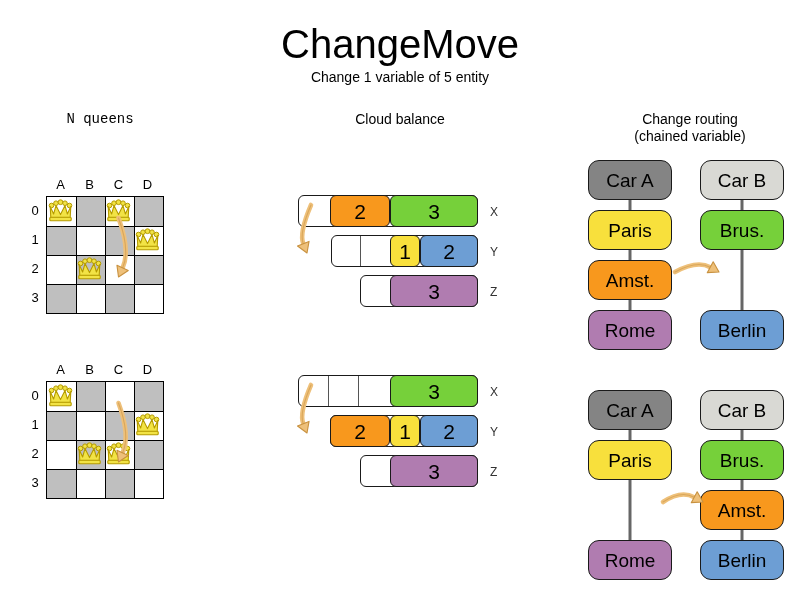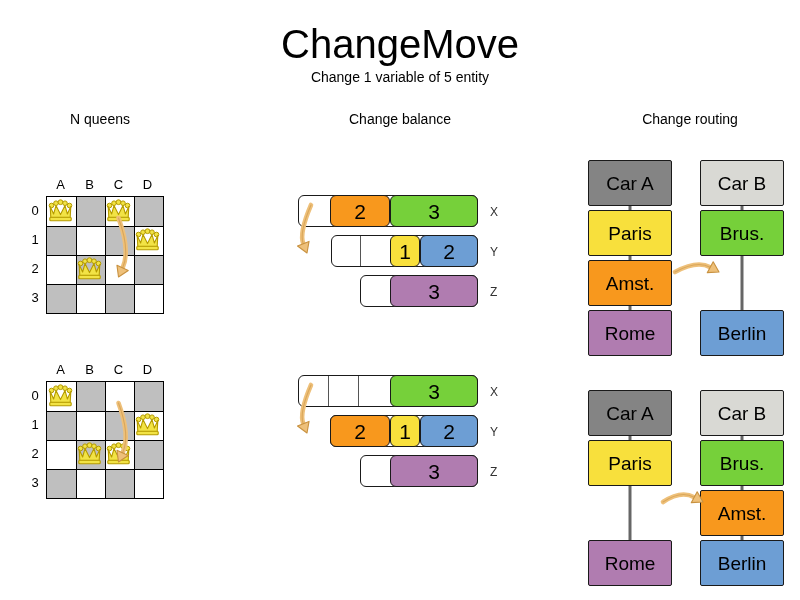--- a/index.html
+++ b/index.html
@@ -36,21 +36,21 @@
     text-align: center;
     font-size: 14px;
     line-height: 1;
   }
   .col-heading {
     position: absolute;
     text-align: center;
     font-size: 14px;
     line-height: 17px;
   }
-  #heading-nqueens  { left: 20px;  top: 111px; width: 160px; }
+  #heading-nqueens  { left: 20px;  top: 111px; width: 160px; font-family: Liberation Mono, monospace; }
   #heading-cloud    { left: 300px; top: 111px; width: 200px; }
   #heading-routing  { left: 600px; top: 111px; width: 180px; }
 
   
   .board-wrap { position: absolute; }
   .board {
     position: absolute;
     left: 21px; top: 21px;
     width: 116px; height: 116px;
     border: 1.5px solid #000;
@@ -117,42 +117,43 @@
     position: absolute;
     font-size: 12px;
     line-height: 12px;
     color: #333;
   }
 
   
   .route-box {
     position: absolute;
     width: 84px;
-    height: 46px;
+    height: 40px;
     border: 1.6px solid #1a1a1a;
-    border-radius: 2px;
+    border-radius: 11px;
     box-sizing: border-box;
     display: flex;
     align-items: center;
     justify-content: center;
     font-size: 19px;
     line-height: 1;
     color: #000;
   }
 </style>
 </head>
 <body>
 
 <div id="page-title">ChangeMove</div>
 <div id="page-subtitle">Change 1 variable of 5 entity</div>
 
 <div id="heading-nqueens" class="col-heading">N queens</div>
-<div id="heading-cloud" class="col-heading">Change balance</div>
+<div id="heading-cloud" class="col-heading">Cloud balance</div>
 <div id="heading-routing" class="col-heading">
   <div>Change routing</div>
+  <div>(chained variable)</div>
 </div>
 
 <div class="board-wrap" id="board-before" style="left:25px; top:175px; width:160px; height:160px;">
     <div class="file-label" style="left:21px;">A</div>
     <div class="file-label" style="left:50px;">B</div>
     <div class="file-label" style="left:79px;">C</div>
     <div class="file-label" style="left:108px;">D</div>
     <div class="rank-label" style="top:29px;">0</div>
     <div class="rank-label" style="top:58px;">1</div>
     <div class="rank-label" style="top:87px;">2</div>

